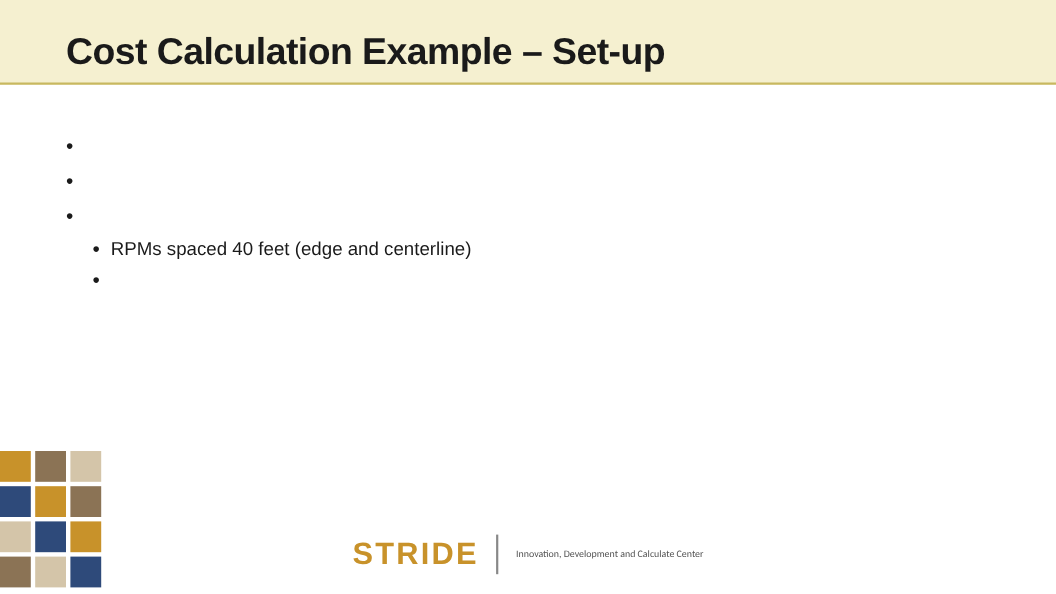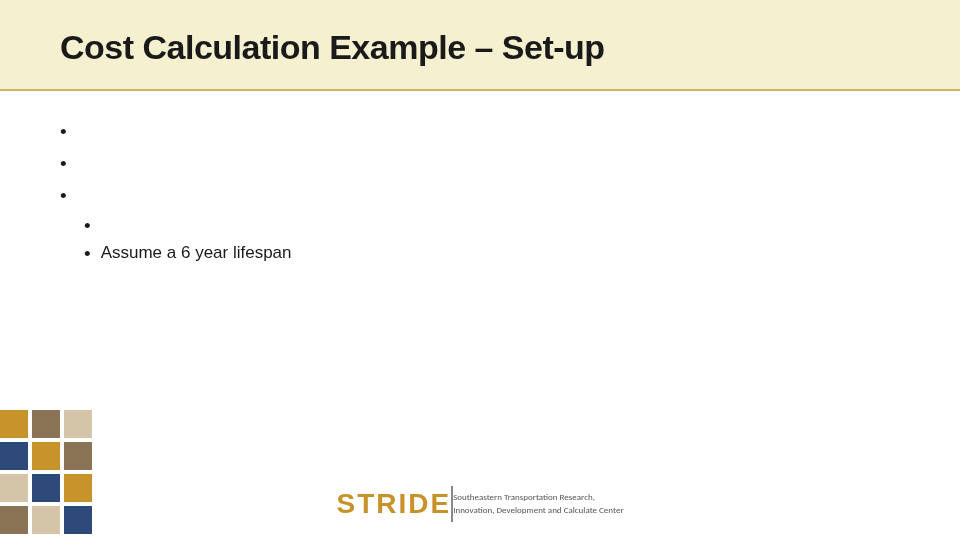--- a/index.html
+++ b/index.html
@@ -18,23 +18,23 @@
       height: 540px;
       background: #ffffff;
       position: relative;
       display: flex;
       flex-direction: column;
     }
 
     
     .title-area {
       background: #f5f0d0;
-      padding: 28px 60px 22px 60px;
+      padding: 28px 60px 8px 60px;
       border-bottom: 2px solid #c8b860;
-      margin-bottom: 0;
+      margin-bottom: 16px;
     }
 
     .title-text {
       font-size: 34px;
       font-weight: bold;
       color: #1a1a1a;
       font-family: 'Segoe UI', Arial, sans-serif;
       letter-spacing: -0.5px;
     }
 
@@ -96,21 +96,21 @@
       display: flex;
       align-items: flex-end;
       justify-content: center;
       padding-bottom: 18px;
     }
 
     
     .logo-area {
       display: flex;
       align-items: center;
-      gap: 0;
+      gap: 16px;
     }
 
     .stride-logo {
       font-size: 28px;
       font-weight: bold;
       color: #c8922a;
       font-family: Arial, sans-serif;
       letter-spacing: 2px;
     }
 
@@ -168,24 +168,24 @@
       </li>
 
       <li class="bullet-item">
         <div>
           <div style="display:flex; align-items:flex-start; gap:10px;">
             <span class="bullet-dot">•</span>
           </div>
           <ul class="sub-bullet-list">
             <li class="sub-bullet-item">
               <span class="bullet-dot">•</span>
+              <span>RPMs spaced 40 feet (edge and centerline)</span>
             </li>
             <li class="sub-bullet-item">
               <span class="bullet-dot">•</span>
-              <span>Assume a 6 year lifespan</span>
             </li>
           </ul>
         </div>
       </li>
 
     </ul>
   </div>
 
   <div class="corner-mosaic" id="mosaic-container">
   <div class="tile" style="background-color: rgb(200, 146, 42);"></div>
@@ -200,19 +200,18 @@
       <div class="tile" style="background-color: rgb(139, 115, 85);"></div>
       <div class="tile" style="background-color: rgb(212, 197, 169);"></div>
       <div class="tile" style="background-color: rgb(46, 74, 122);"></div>
     </div>
 
   <div class="footer">
     <div class="logo-area">
       <span class="stride-logo">STRIDE</span>
       <div class="logo-divider"></div>
       <div class="logo-text">
-        <span>Southeastern Transportation Research,</span>
         <span>Innovation, Development and Calculate Center</span>
       </div>
     </div>
   </div>
 
 </div>
 
 </body></html>

